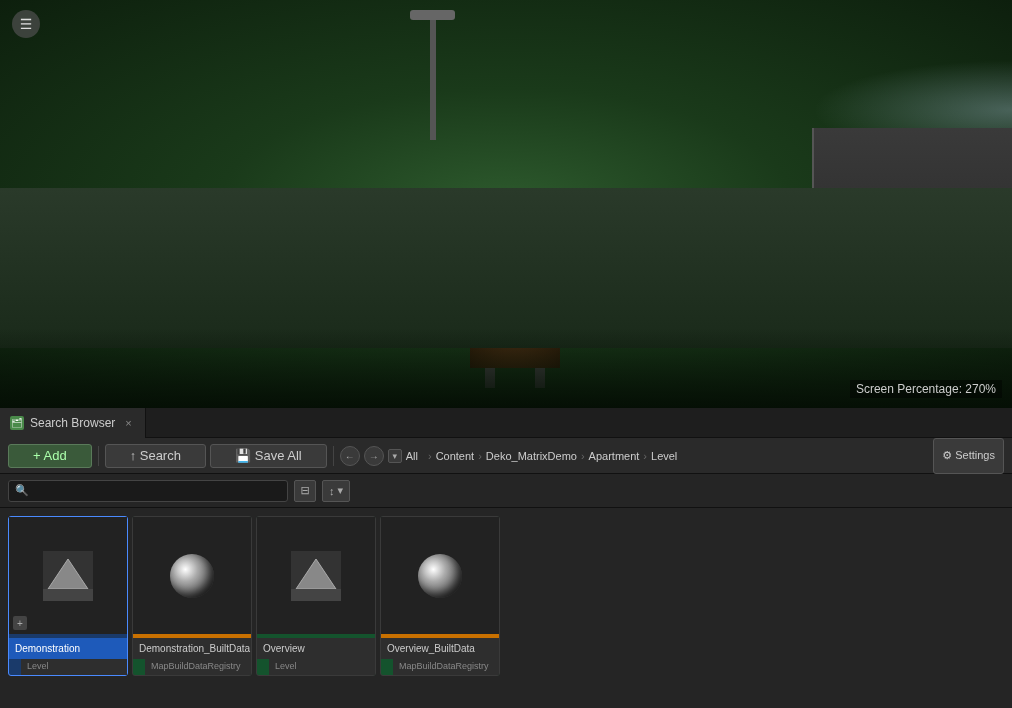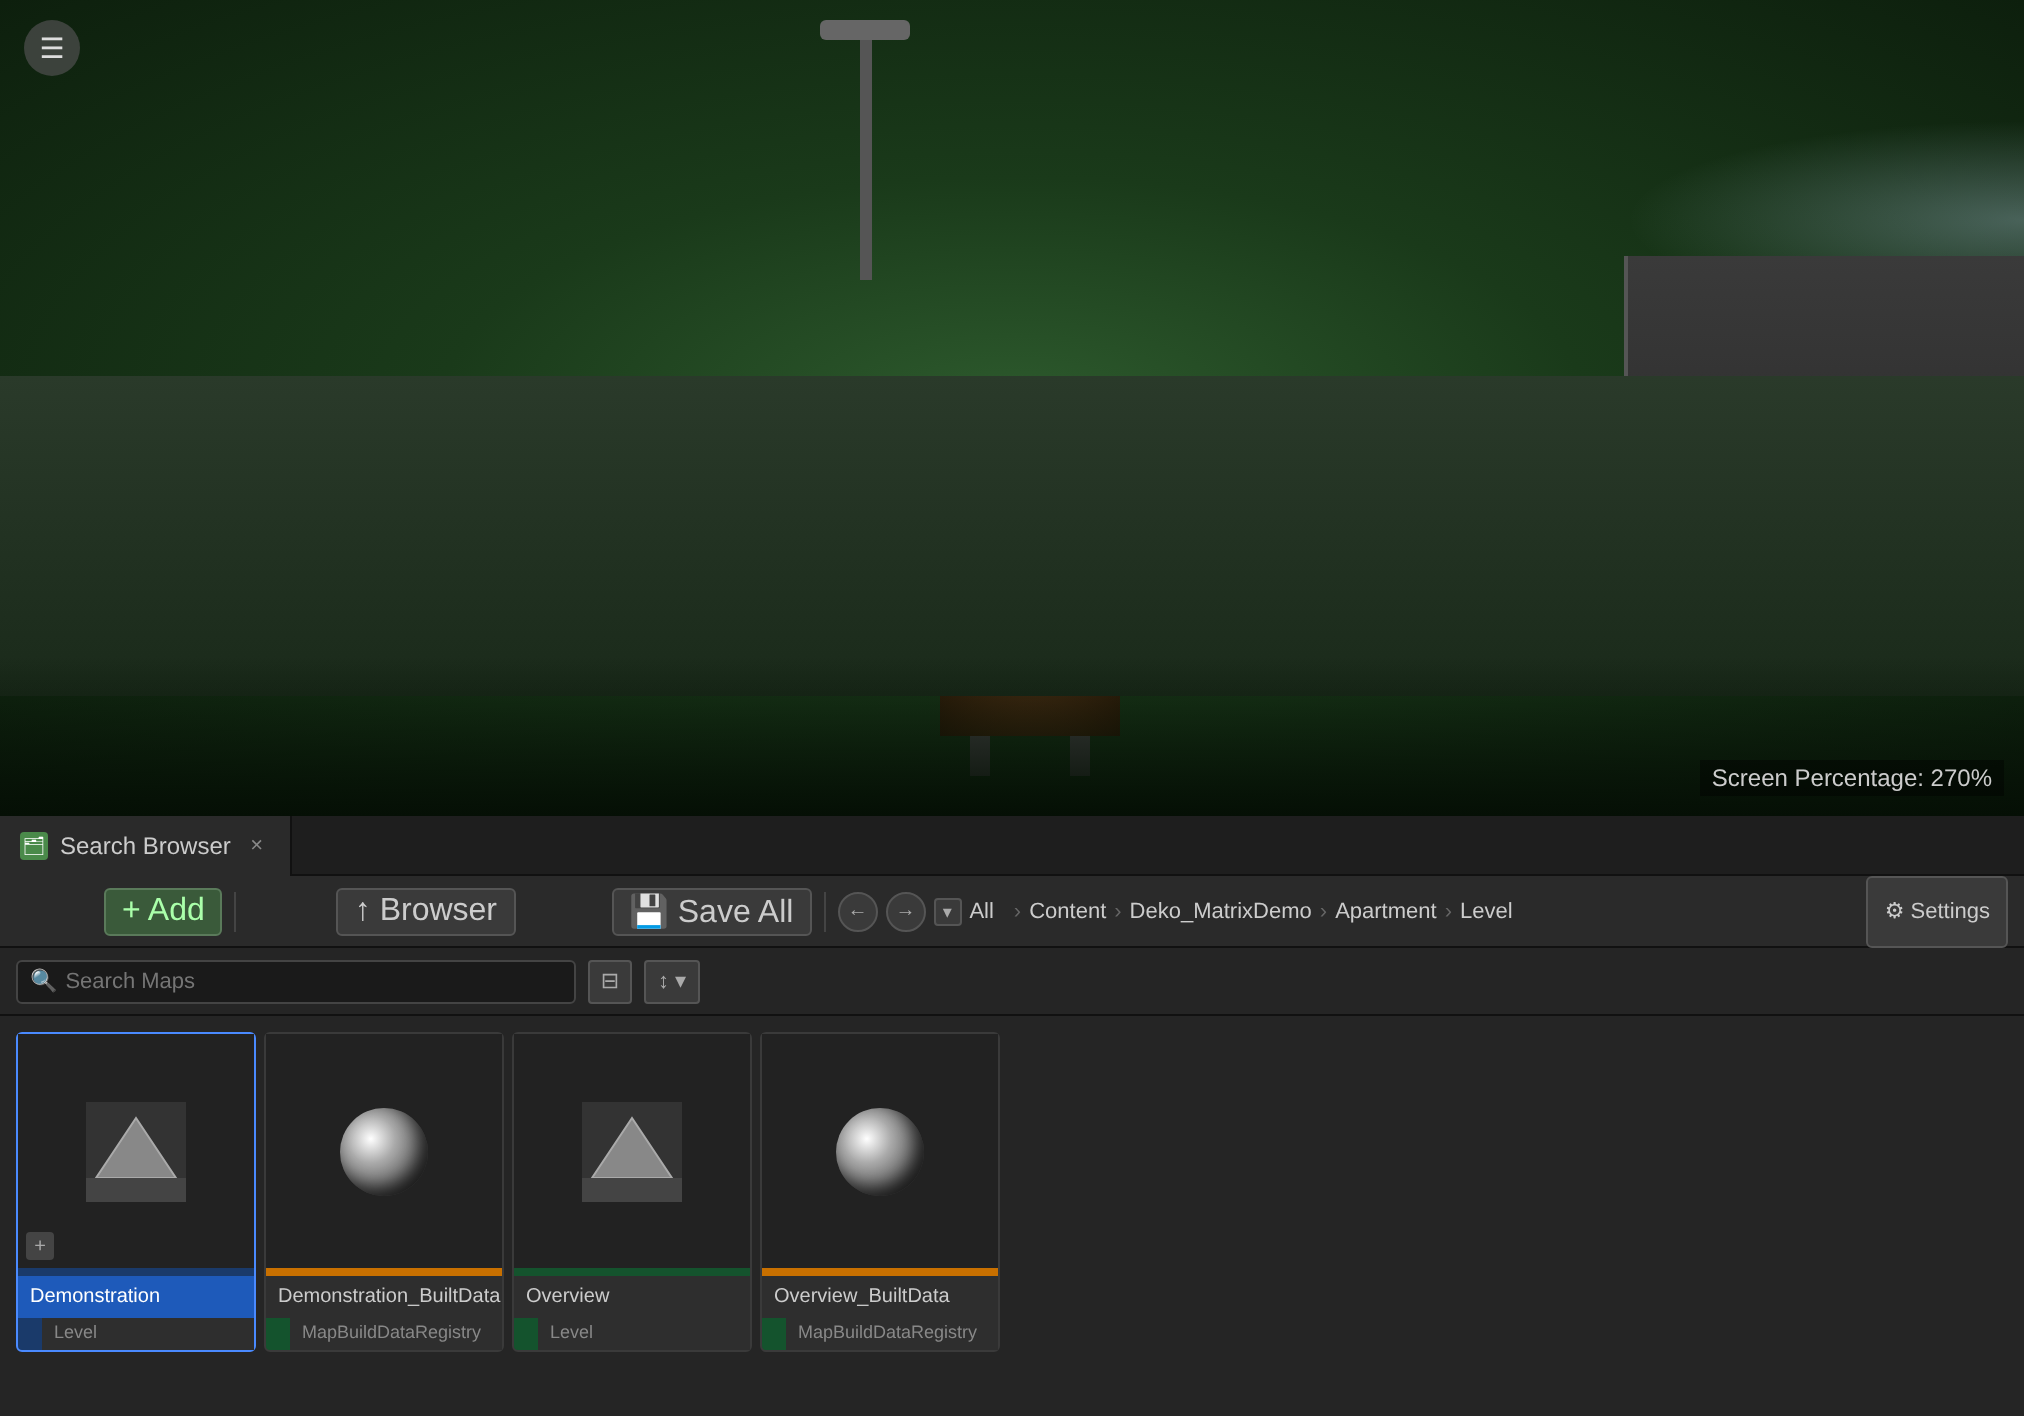--- a/index.html
+++ b/index.html
@@ -223,32 +223,31 @@
       background: #2a2a2a;
       display: flex;
       align-items: center;
       padding: 0 8px;
       gap: 4px;
       border-bottom: 1px solid #111;
     }
 
     .toolbar-btn {
       height: 24px;
-      padding: 0 8px;
+      padding: 0 24px;
       background: #3a3a3a;
       border: 1px solid #555;
       border-radius: 3px;
       color: #ccc;
       cursor: pointer;
       display: flex;
       align-items: center;
       gap: 4px;
-      font-size: 16px;
+      font-size: 13px;
       white-space: nowrap;
-      margin-left: 44px;
     }
 
     .toolbar-btn-green {
       background: #3a5a3a;
       border-color: #5a7a5a;
       color: #aaffaa;
     }
 
     .toolbar-sep { width: 1px; height: 20px; background: #444; margin: 0 2px; }
 
@@ -508,21 +507,21 @@
     <div class="tab">
       <span class="tab-icon">🗂</span>
       <span>Search Browser</span>
       <span class="tab-close">×</span>
     </div>
   </div>
 
   <div id="toolbar">
     <button class="toolbar-btn toolbar-btn-green">+ Add</button>
     <div class="toolbar-sep"></div>
-    <button class="toolbar-btn">↑ Browser</button>
+    <button class="toolbar-btn">↑ Search</button>
     <button class="toolbar-btn">💾 Save All</button>
     <div class="toolbar-sep"></div>
     <div class="nav-circle">←</div>
     <div class="nav-circle">→</div>
     <div class="breadcrumb-dropdown">▾</div>
     <span class="breadcrumb-item">All</span>
     <div class="breadcrumb-area">
       <span class="breadcrumb-sep">›</span>
       <span class="breadcrumb-item">Content</span>
       <span class="breadcrumb-sep">›</span>
@@ -531,21 +530,20 @@
       <span class="breadcrumb-item">Apartment</span>
       <span class="breadcrumb-sep">›</span>
       <span class="breadcrumb-item">Level</span>
     </div>
     <button class="settings-btn">⚙ Settings</button>
   </div>
 
   <div id="search-bar">
     <div class="search-input-wrap">
       <span class="search-icon">🔍</span>
-      <input class="search-input" type="text" placeholder="Search Maps" style="">
     </div>
     <div class="view-btn">⊟</div>
     <div class="sort-btn">
       <span>↕</span>
       <span>▾</span>
     </div>
   </div>
 
   <div id="asset-grid">
   <div class="asset-card selected">

